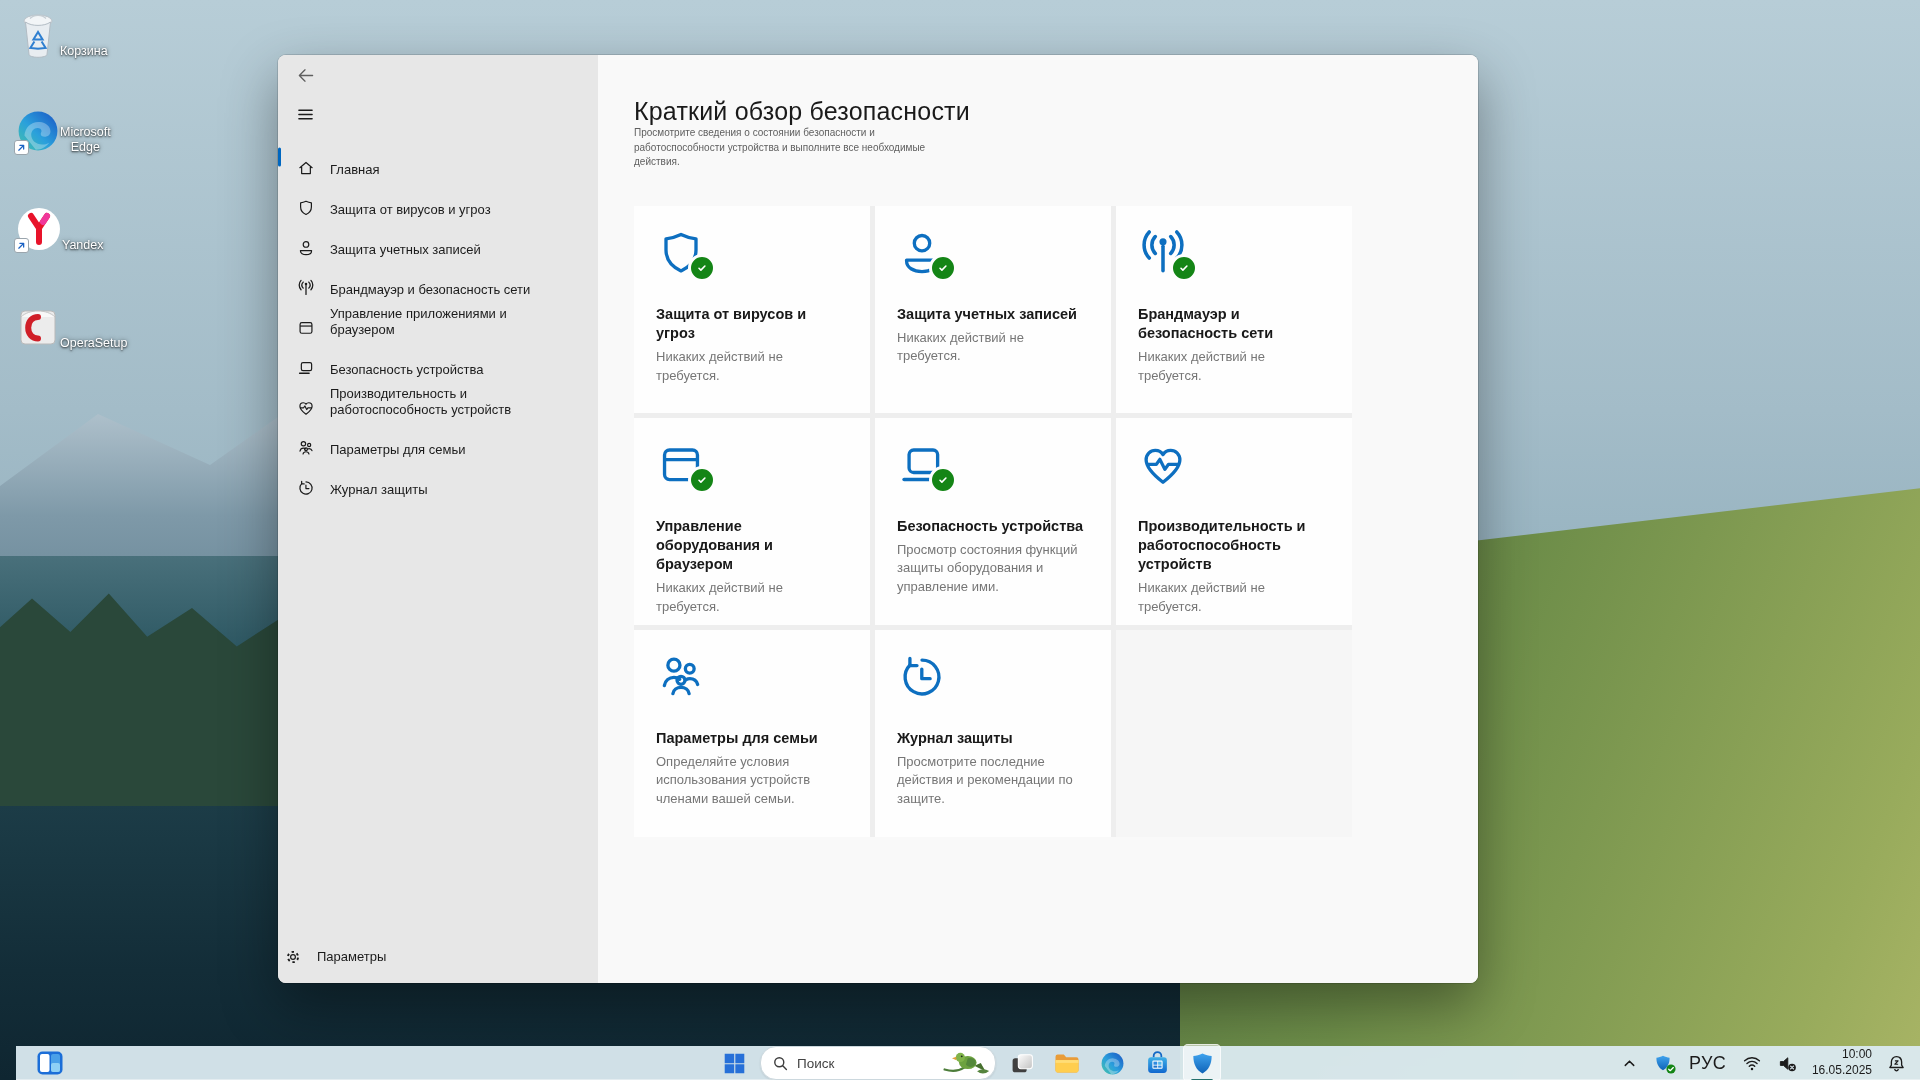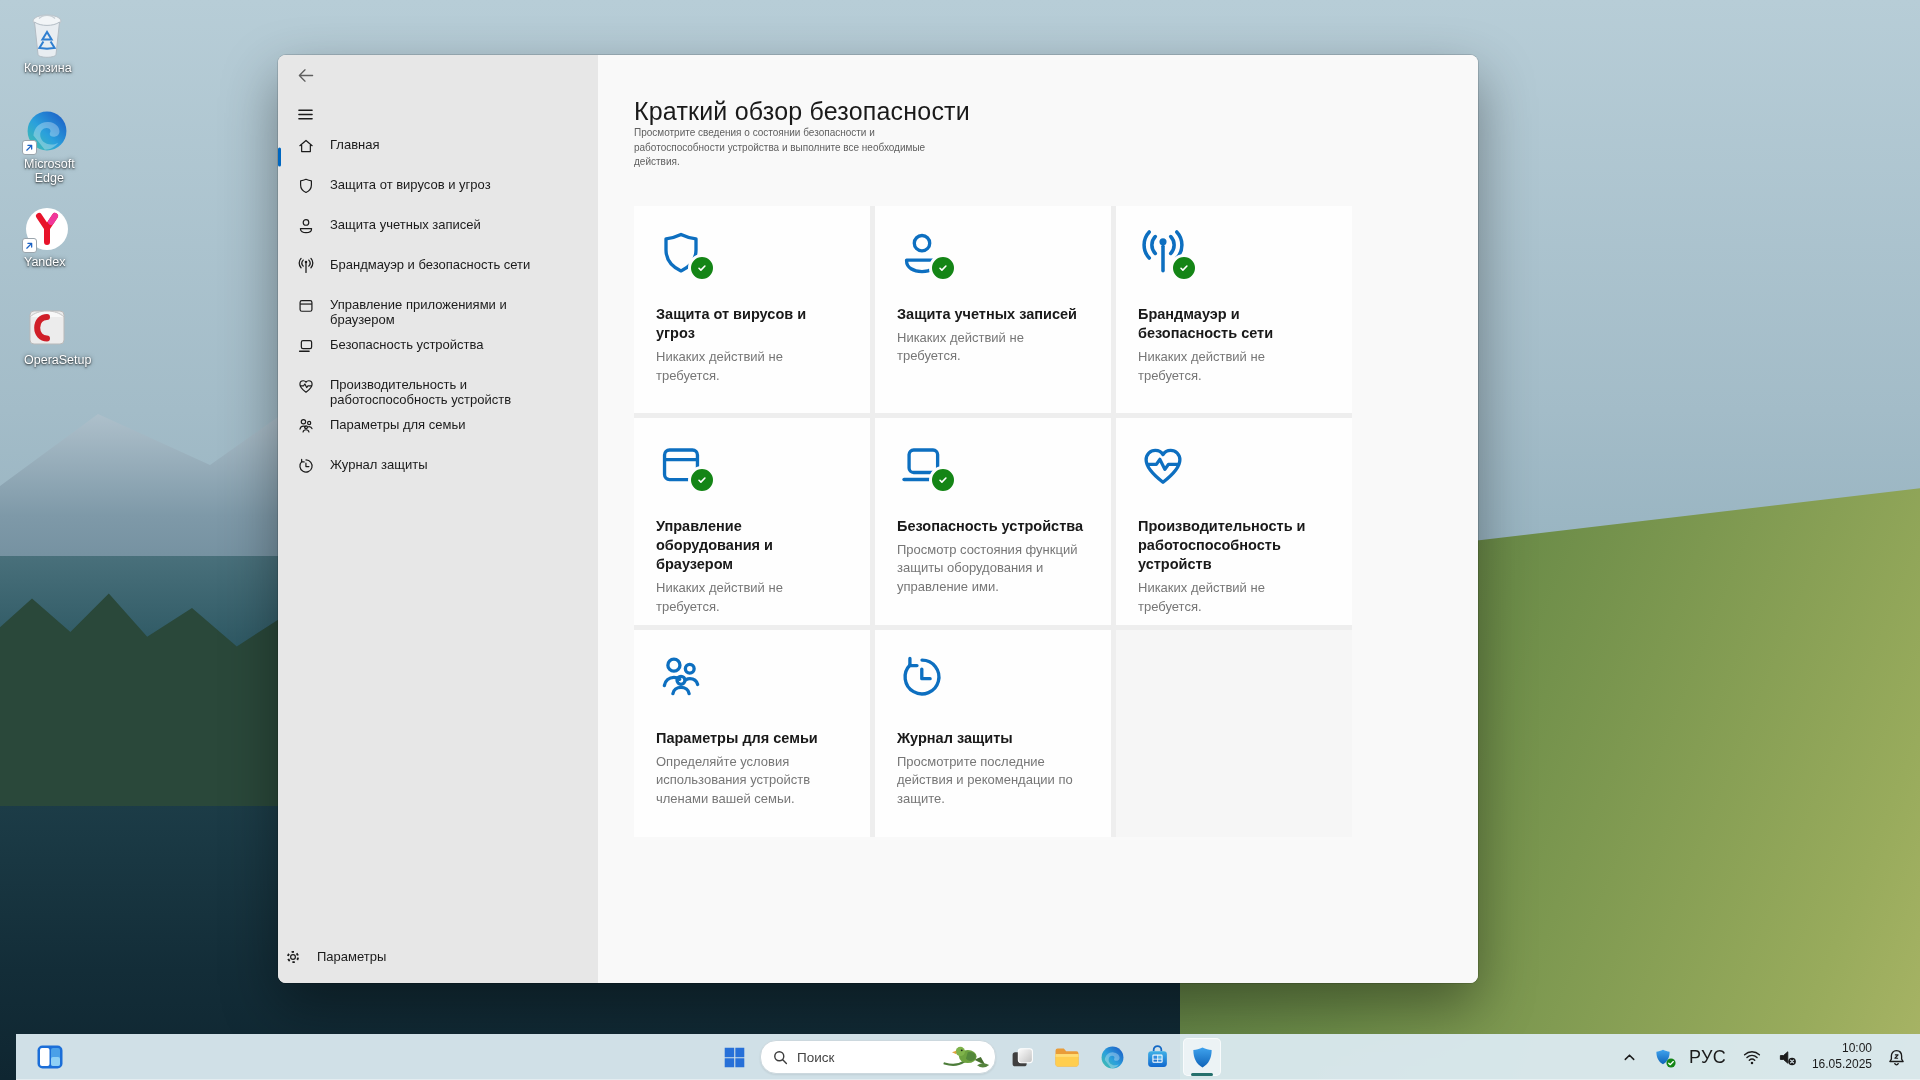--- a/index.html
+++ b/index.html
@@ -23,21 +23,21 @@
     background:linear-gradient(112deg,#4c6b3c 0%,#64854500 0%),linear-gradient(112deg,#50703f 0%,#6d8d49 48%,#98ab5c 88%,#a8b465 100%);
     clip-path:polygon(0 36%,38% 14%,100% 3%,100% 100%,0 100%)}
   .marsh-center{left:300px;top:760px;width:780px;height:70px;
     background:linear-gradient(90deg,#3c5c41,#56724300 85%);opacity:.7;
     clip-path:polygon(0 40%,20% 10%,55% 30%,100% 60%,100% 100%,0 100%)}
   .water-bottom{left:0;top:806px;width:1180px;height:274px;
     background:linear-gradient(180deg,#1c3c47 0%,#132d38 60%,#0f2631 100%)}
 
   
   .desk-icons{position:absolute;left:8px;top:6px;width:64px}
-  .desk-icon{position:absolute;left:16px;width:64px;display:flex;flex-direction:column;align-items:flex-start;cursor:default}
+  .desk-icon{position:absolute;left:8px;width:64px;display:flex;flex-direction:row;align-items:flex-end;cursor:default}
   .desk-icon .art{position:relative;width:46px;height:46px;display:flex;align-items:center;justify-content:center}
   .desk-label{margin-top:3px;font-size:12.5px;line-height:1.15;color:#fff;text-align:center;
     text-shadow:0 1px 2px rgba(0,0,0,.75),0 0 4px rgba(0,0,0,.5);white-space:pre-line}
   .shortcut-badge{position:absolute;left:-2px;bottom:-1px;width:13px;height:13px;background:#fff;border-radius:3px;
     border:1px solid #9aa5ad;display:flex;align-items:center;justify-content:center}
 
   
   .window{position:absolute;left:278px;top:55px;width:1200px;height:928px;border-radius:8px;overflow:hidden;
     background:#f9f9f9;box-shadow:0 22px 55px rgba(0,0,0,.38),0 0 0 1px rgba(0,0,0,.12);display:flex;flex-direction:column}
   .titlebar{flex:0 0 36px;background:#ffffff;display:flex;align-items:center}
@@ -45,21 +45,21 @@
   .win-controls{margin-left:auto;display:flex;height:100%}
   .win-btn{width:46px;height:100%;display:flex;align-items:center;justify-content:center;color:#333}
   .win-body{flex:1;display:flex;min-height:0}
 
   
   .sidebar{flex:0 0 320px;background:#e7e7e7;position:relative}
   .icon-btn{position:absolute;width:34px;height:30px;display:flex;align-items:center;justify-content:center;color:#5f5f5f}
   .back-btn{left:10px;top:5px}
   .menu-btn{left:10px;top:44px;color:#1b1b1b}
   .nav{position:absolute;top:82px;left:0;right:0}
-  .nav-item{display:flex;align-items:flex-start;gap:15px;min-height:40px;padding:0 12px 0 19px;position:relative;cursor:pointer}
+  .nav-item{display:flex;align-items:flex-end;gap:15px;min-height:40px;padding:0 12px 0 19px;position:relative;cursor:pointer}
   .nav-item.selected::before{content:"";position:absolute;left:0;top:50%;transform:translateY(-50%);
     width:3px;height:19px;border-radius:2px;background:#0067c0}
   .nav-ico{flex:0 0 18px;width:18px;height:18px;color:#1b1b1b}
   .nav-label{font-size:13px;line-height:1.18;color:#1b1b1b;white-space:pre-line;max-width:230px}
   .settings-item{position:absolute;bottom:6px;left:0;right:0;display:flex;align-items:center;gap:15px;
     min-height:40px;padding:0 12px 0 6px;cursor:pointer}
 
   
   .content{flex:1;background:#f9f9f9;padding:42px 0 0 36px;overflow:hidden}
   .page-title{margin:0;font-size:25px;font-weight:400;color:#1a1a1a;letter-spacing:.2px}
@@ -70,21 +70,21 @@
   .card.empty{background:#f6f6f6;cursor:default}
   .card-iconwrap{position:relative;width:52px;height:52px}
   .card-ico{width:50px;height:50px;color:#0d6fc0}
   .check-badge{position:absolute;right:-8px;bottom:-2px;width:22px;height:22px;border-radius:50%;
     background:#148516;border:3px solid #fefefe;display:flex;align-items:center;justify-content:center}
   .check-badge svg{width:12px;height:12px}
   .card-title{margin-top:25px;font-size:14.5px;font-weight:700;color:#191919;line-height:1.32;white-space:pre-line}
   .card-status{margin-top:5px;font-size:13px;color:#767676;line-height:1.45;white-space:pre-line}
 
   
-  .taskbar{position:absolute;left:16px;right:0;bottom:0;height:46px;background:rgba(219,234,241,.95);
+  .taskbar{position:absolute;left:16px;right:0;bottom:0;height:34px;background:rgba(219,234,241,.95);
     box-shadow:0 -1px 0 rgba(255,255,255,.4) inset}
   .widgets-btn{position:absolute;left:14px;top:50%;transform:translateY(-50%);width:40px;height:38px;
     border-radius:5px;display:flex;align-items:center;justify-content:center;cursor:pointer}
   .tb-center{position:absolute;left:50%;top:50%;transform:translate(-50%,-50%);display:flex;align-items:center;gap:7px}
   .tb-btn{width:38px;height:38px;border-radius:5px;display:flex;align-items:center;justify-content:center;
     position:relative;cursor:pointer}
   .tb-btn.active{background:rgba(255,255,255,.55);box-shadow:0 0 0 1px rgba(255,255,255,.65) inset}
   .tb-btn.active::after{content:"";position:absolute;bottom:0px;left:50%;transform:translateX(-50%);
     width:22px;height:3px;border-radius:2px;background:#25706c}
   .searchbox{height:32px;width:218px;border-radius:16px;background:#ffffff;border:1px solid #ccd8de;

